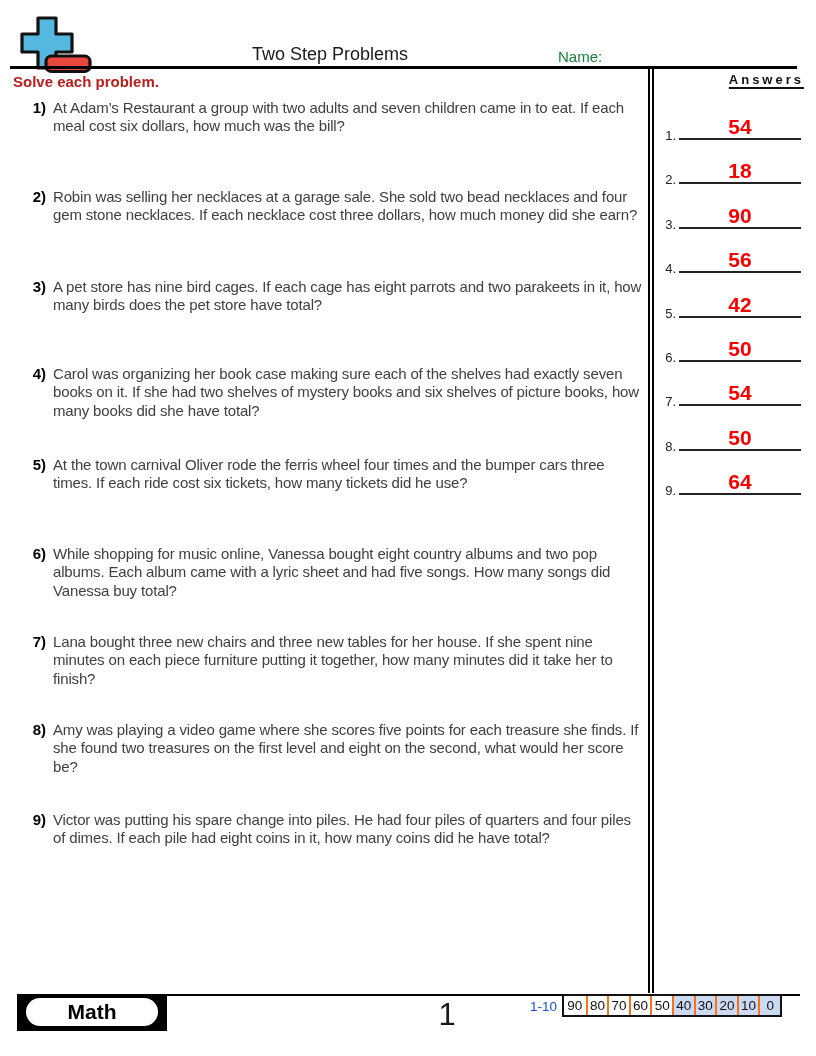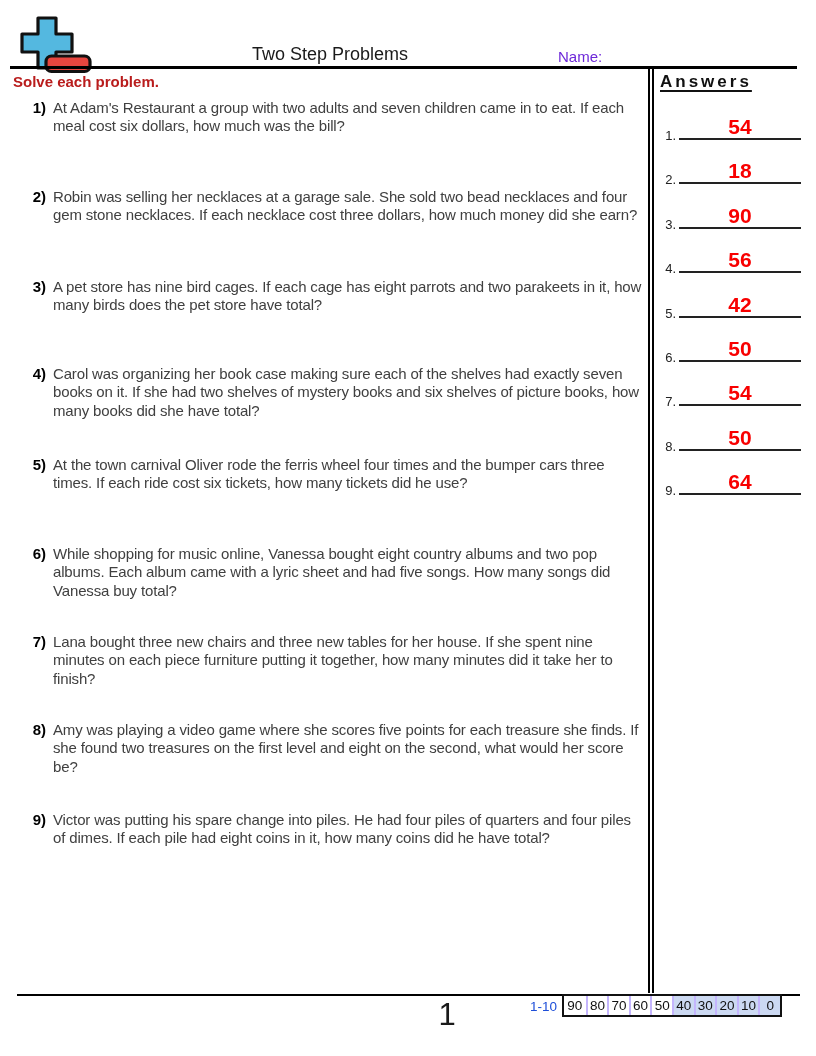--- a/index.html
+++ b/index.html
@@ -8,35 +8,35 @@
     position:relative; width:816px; height:1056px; margin:0 auto;
     background:#ffffff; color:#111; overflow:hidden;padding-left:28px;
   }
 
   
   .logo { position:absolute; left:20px; top:15px; width:74px; height:62px; }
   .page-title {
     position:absolute; left:180px; top:44px; width:300px;
     text-align:center; font-size:18px; color:#1a1a1a;
   }
-  .name-label { position:absolute; left:558px; top:48px; font-size:15px; color:#6d28d9;text-align:center; }
+  .name-label { position:absolute; left:558px; top:48px; font-size:15px; color:#15803d;text-align:center; }
   .name-value {
     position:absolute; left:622px; top:41px; width:170px; text-align:center;
     font-size:21px; font-weight:bold; color:#fe0000; letter-spacing:0.5px;
   }
   .header-rule { position:absolute; left:10px; top:66px; width:787px; height:3px; background:#000; }
   .instruction { position:absolute; left:13px; top:73px; font-size:15px; font-weight:bold; color:#b91c1c; }
 
   
   .vline { position:absolute; top:69px; height:924px; width:2px; background:#000; }
   .vline.v1 { left:648px; }
   .vline.v2 { left:652px; }
   .answers-title {
-    position:absolute; left:660px; top:72px; width:144px; text-align:left;
-    font-size:17px; font-weight:bold; letter-spacing:3px;
+    position:absolute; left:660px; top:72px; width:144px; text-align:right;
+    font-size:13px; font-weight:bold; letter-spacing:3px;
     text-decoration:underline; text-decoration-thickness:2px; text-underline-offset:3px;
   }
   .answer-row { position:absolute; left:648px; width:156px; height:30px; }
   .a-num { position:absolute; left:4px; bottom:-3px; width:24px; text-align:right; font-size:13px; color:#222; }
   .a-line { position:absolute; left:31px; right:3px; bottom:0; border-bottom:2px solid #222; }
   .a-val {
     position:absolute; left:31px; right:3px; bottom:1px; text-align:center;
     color:#f80000; font-weight:bold; font-size:21px;
   }
 
@@ -58,21 +58,21 @@
   .website { position:absolute; left:172px; top:1011px; font-size:15px; color:#1a1a1a; }
   .page-number { position:absolute; left:397px; top:997px; width:100px; text-align:center;
                  font-size:31px; color:#1a1a1a; }
   .score-range { position:absolute; left:521px; top:999px; width:36px; text-align:right; font-size:13.5px; color:#1d4ed8; }
   .score-grid {
     position:absolute; left:562px; top:994px; height:23px;
     display:flex; border:2px solid #111; background:#fff;
   }
   .score-cell {
     width:21.6px; height:19px; line-height:19px; text-align:center;
-    font-size:13.5px; color:#111; border-left:2px solid #c4b5fd; flex:none;
+    font-size:13.5px; color:#111; border-left:2px solid #f97316; flex:none;
   }
   .score-cell:first-child { border-left:none; }
   .score-cell.blue { background:#ccd9f2; }
 </style>
 </head>
 <body>
 
 <div class="page">
 
   <div class="logo">
@@ -167,20 +167,23 @@
   <div class="problem" style="top:721px">
     <span class="p-num">8)</span>
     <span class="p-text">Amy was playing a video game where she scores five points for each treasure she finds. If she found two treasures on the first level and eight on the second, what would her score be?</span>
   </div>
   <div class="problem" style="top:811px">
     <span class="p-num">9)</span>
     <span class="p-text">Victor was putting his spare change into piles. He had four piles of quarters and four piles of dimes. If each pile had eight coins in it, how many coins did he have total?</span>
   </div>
 
   <div class="footer-rule"></div>
+  <div class="subject-badge">
+    <div class="subject-pill">Math</div>
+  </div>
   <div class="page-number">1</div>
   <div class="score-range">1-10</div>
   <div class="score-grid">
     <div class="score-cell">90</div>
     <div class="score-cell">80</div>
     <div class="score-cell">70</div>
     <div class="score-cell">60</div>
     <div class="score-cell">50</div>
     <div class="score-cell blue">40</div>
     <div class="score-cell blue">30</div>

